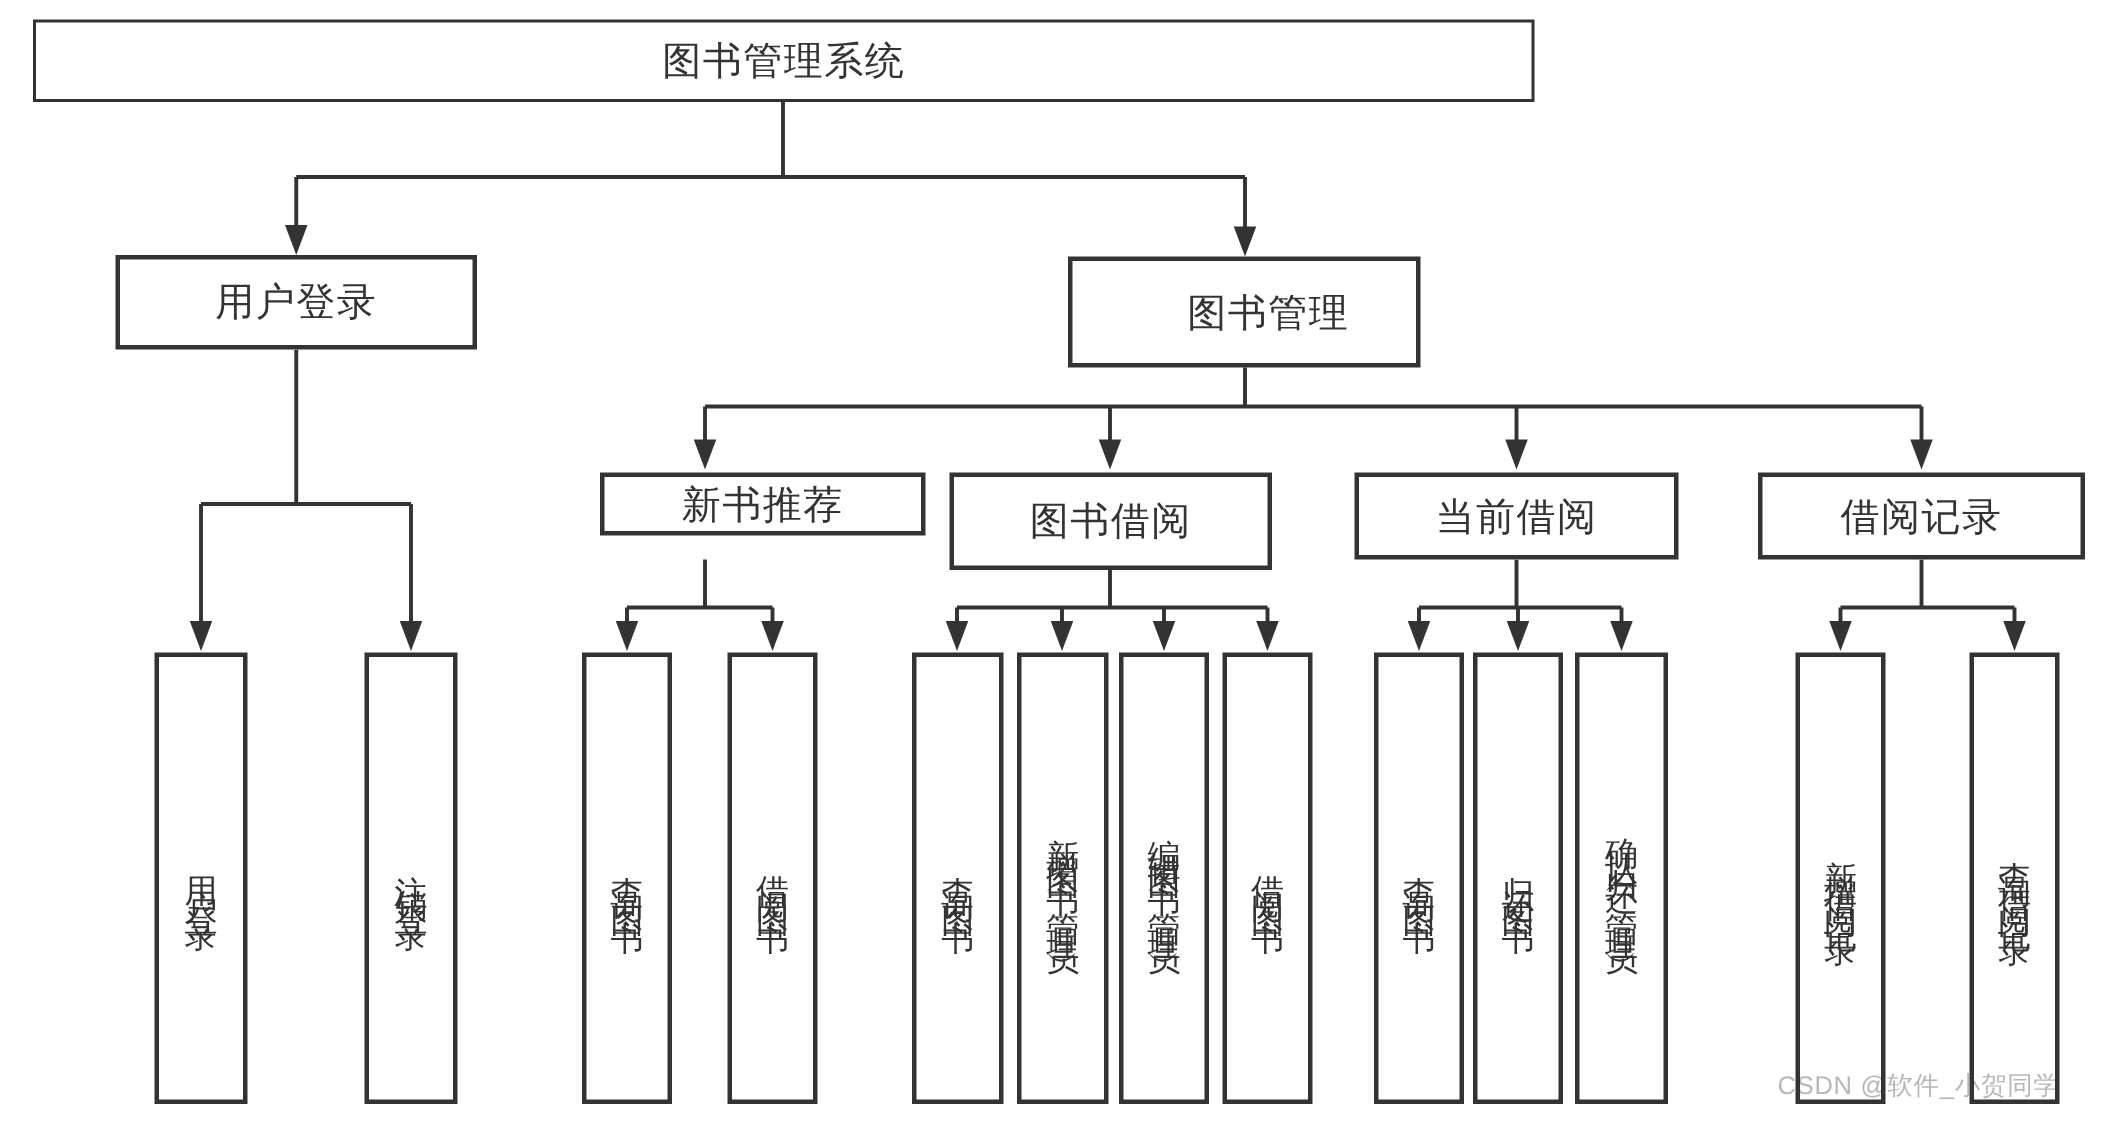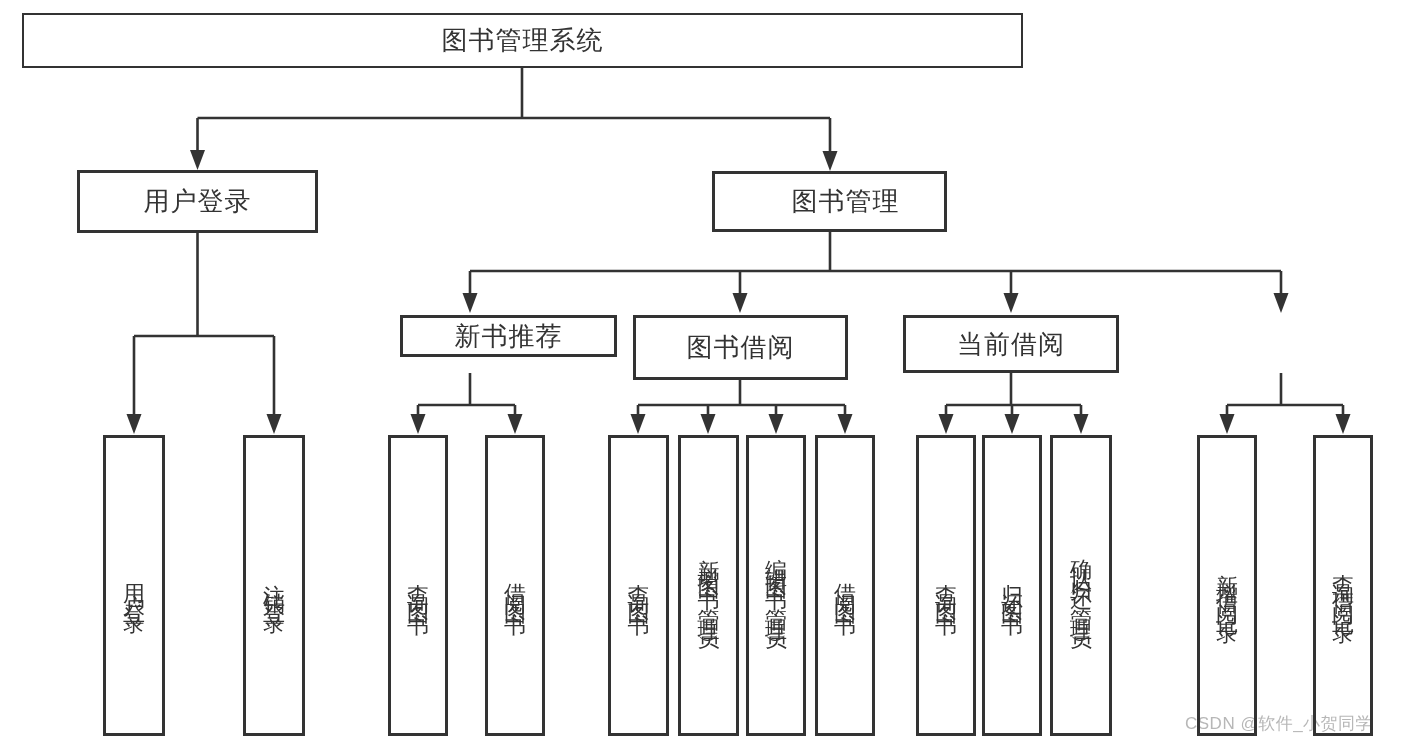--- a/index.html
+++ b/index.html
@@ -93,32 +93,35 @@
     <polygon class="c-arrow" points="1335.5,414 1350.5,414 1343,434"></polygon>
   </svg>
 
   <div class="node root" style="left:22px;top:13px;width:1001px;height:55px;">
     <span class="lbl">图书管理系统</span>
   </div>
 
   <div class="node" style="left:77px;top:170px;width:241px;height:63px;">
     <span class="lbl">用户登录</span>
   </div>
-  <div class="node" style="left:712px;top:171px;width:235px;height:61px;padding-left:32px;">
+  <div class="node" style="left:712px;top:171px;width:235px;height:74px;padding-left:32px;">
     <span class="lbl">图书管理</span>
   </div>
 
   <div class="node" style="left:364px;top:315px;width:217px;height:42px;margin-left:36px;">
     <span class="lbl">新书推荐</span>
   </div>
   <div class="node" style="left:633px;top:315px;width:215px;height:65px;">
     <span class="lbl">图书借阅</span>
   </div>
   <div class="node" style="left:903px;top:315px;width:216px;height:58px;align-items:center;">
     <span class="lbl">当前借阅</span>
+  </div>
+  <div class="node" style="left:1172px;top:315px;width:218px;height:58px;">
+    <span class="lbl">借阅记录</span>
   </div>
 
   <div class="node leaf" style="left:103px;top:435px;width:62px;height:301px;">
     <span class="lbl">用户登录</span>
   </div>
   <div class="node leaf" style="left:243px;top:435px;width:62px;height:301px;">
     <span class="lbl">注销登录</span>
   </div>
   <div class="node leaf" style="left:388px;top:435px;width:60px;height:301px;">
     <span class="lbl">查询图书</span>

